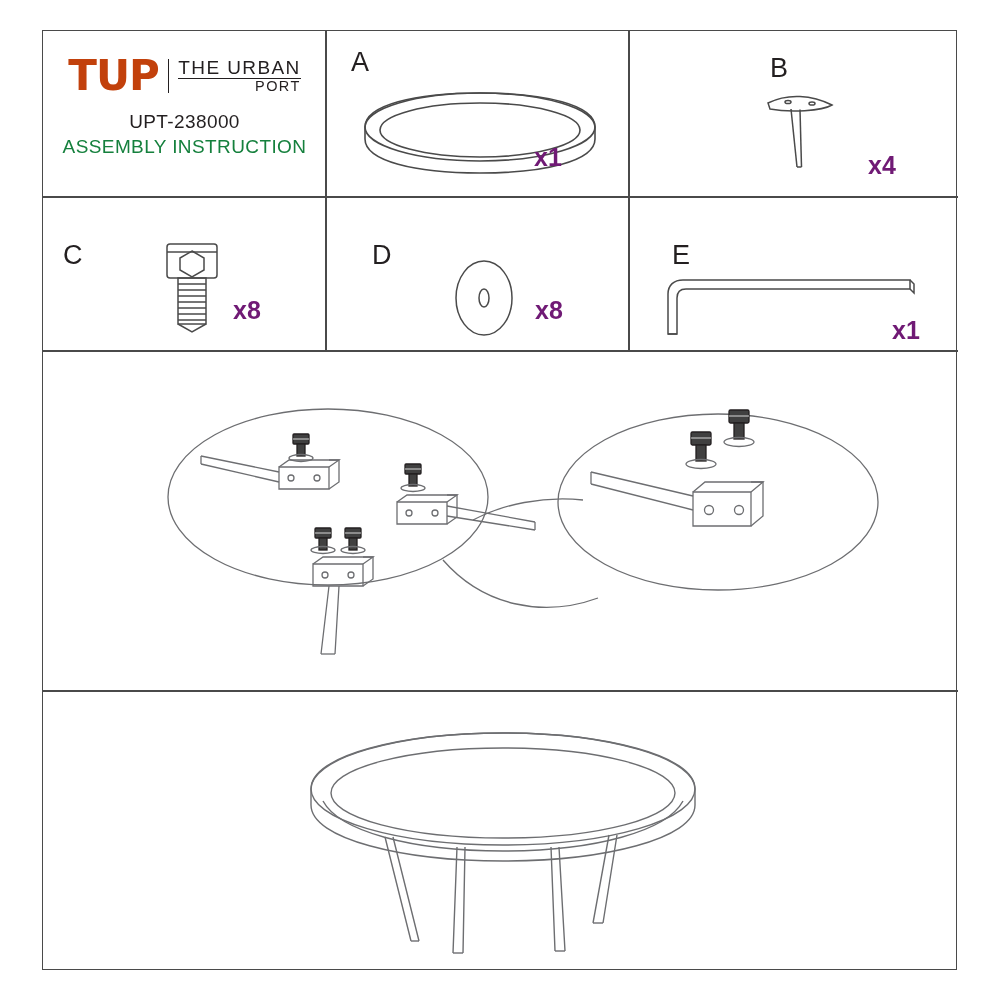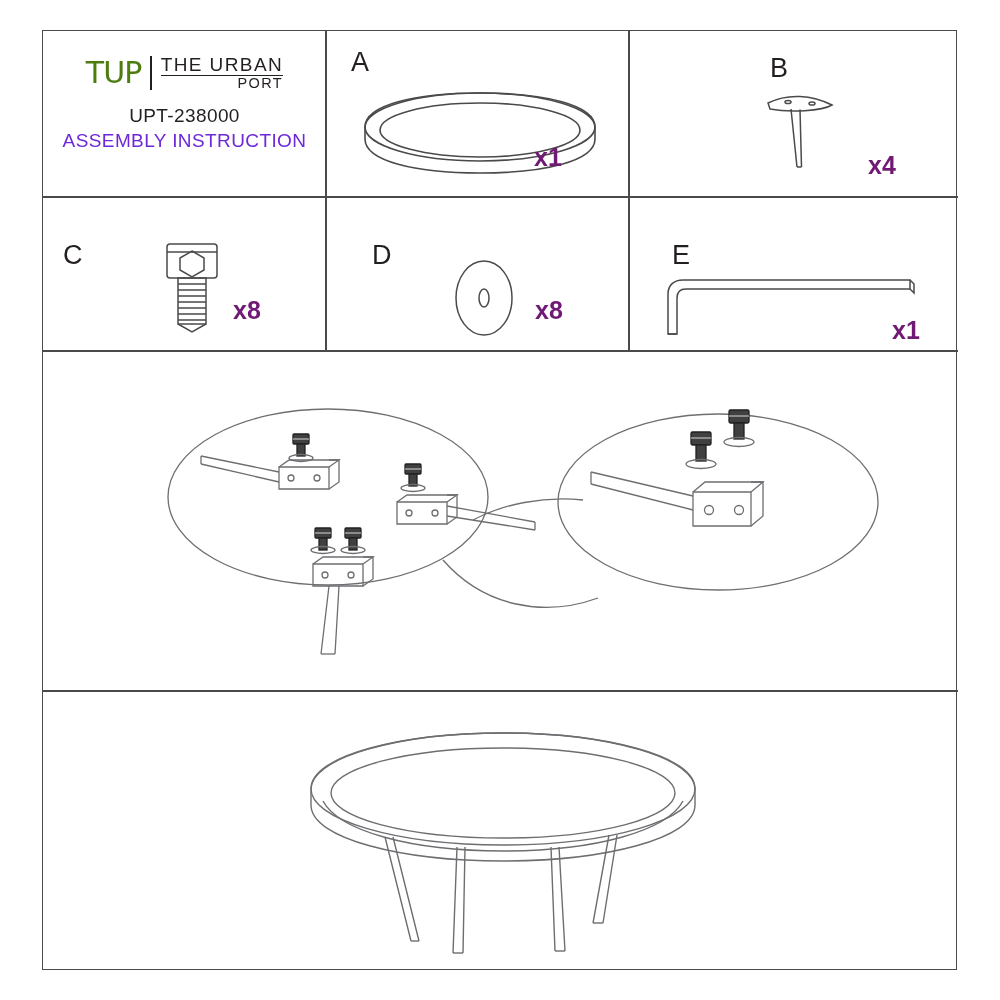--- a/index.html
+++ b/index.html
@@ -65,25 +65,25 @@
     width: 283px;
     text-align: center;
   }
   .logo-row {
     display: flex;
     align-items: center;
     justify-content: center;
     gap: 9px;
   }
   .logo-mark {
-    font-size: 30px;
-    font-weight: 400;
+    font-size: 42px;
+    font-weight: 700;
     letter-spacing: -1px;
     line-height: 1;
-    color: #4d7c0f;
+    color: #c2410c;
     font-family: "DejaVu Sans", sans-serif;
   }
   .logo-divider {
     width: 1.5px;
     height: 34px;
     background: #231f20;
   }
   .logo-words {
     text-align: left;
     line-height: 1.02;
@@ -105,21 +105,21 @@
   .model {
     margin-top: 14px;
     font-size: 19px;
     letter-spacing: 0.4px;
     color: #231f20;
   }
   .subtitle {
     margin-top: 3px;
     font-size: 19px;
     letter-spacing: 0.4px;
-    color: #6d28d9;
+    color: #15803d;
   }
 </style>
 </head>
 <body>
 
 <div class="sheet">
 
   <div class="cell c-logo">
     <div class="logo-wrap">
       <div class="logo-row">

